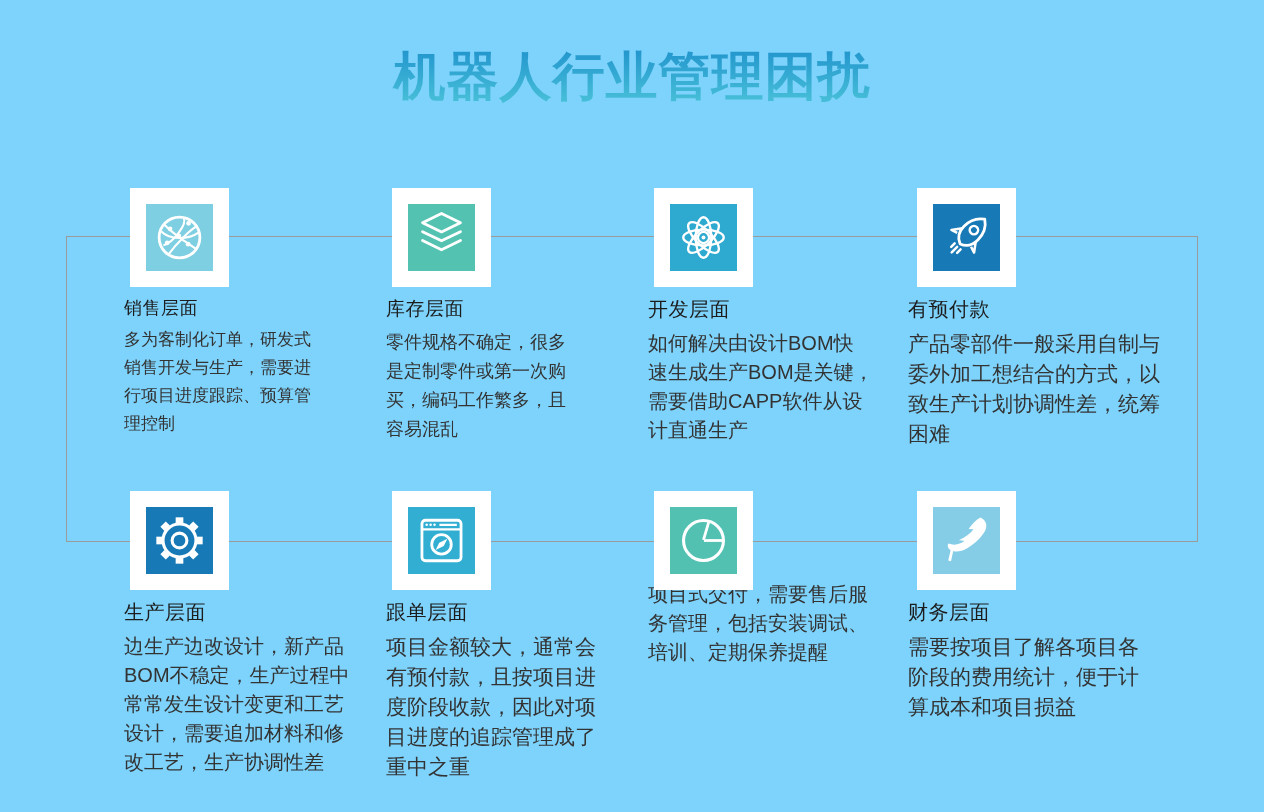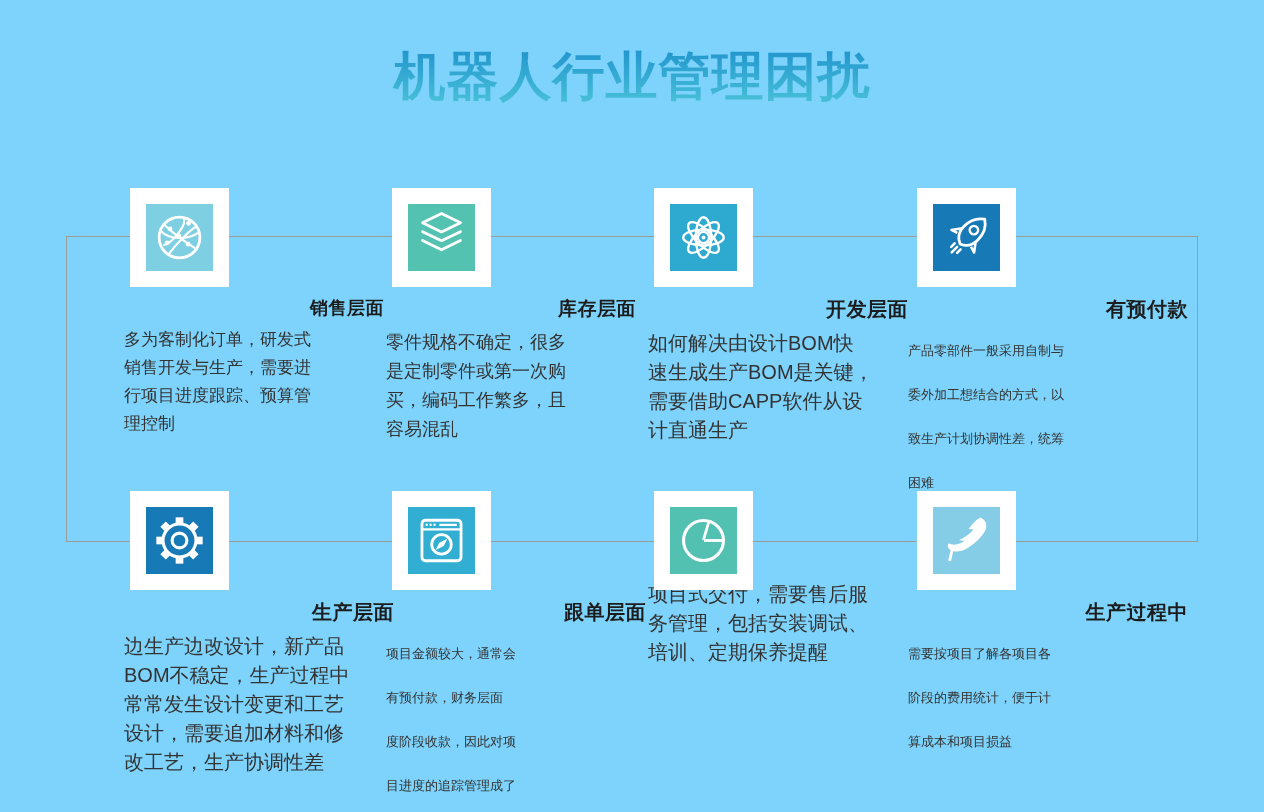--- a/index.html
+++ b/index.html
@@ -23,33 +23,32 @@
   .card{ position:absolute; }
   .icon-box{
     position:relative; width:67px; height:67px; margin-left:22px;
     display:flex; align-items:center; justify-content:center;
     box-shadow:0 0 0 16px #ffffff; 
   }
   .card.col4 .icon-box{ margin-left:25px; }
   .icon-box svg{ display:block; }
 
   .card-title{
-    margin-top:25px; font-size:20px; font-weight:bold; color:#1c1c1c;
+    margin-top:25px; font-size:20px; font-weight:normal; color:#1c1c1c;
     letter-spacing:0.5px;
-    text-align:right;
   }
   .card-body{
     margin-top:6px; font-size:20px; line-height:29px; color:#333333;
     white-space:pre-line;
   }
   .card.f17 .card-title{ font-size:18px; }
   .card.f17 .card-body{ font-size:17px; line-height:28px; }
   .card.f18 .card-title{ font-size:19px; }
   .card.f18 .card-body{ font-size:18px; line-height:29px; }
-  .card.f21 .card-body{ font-size:13px; line-height:44px; }
+  .card.f21 .card-body{ font-size:21px; line-height:30px; }
 </style>
 </head>
 <body>
 
 <div class="stage">
 
   <h1 class="page-title">机器人行业管理困扰</h1>
 
   <div class="bracket"></div>
 
@@ -164,21 +163,21 @@
             <circle cx="16.2" cy="12.8" r="0.9"></circle>
             <circle cx="19" cy="12.8" r="0.9"></circle>
         </g>
         <path d="M22.5 12.8 L35 12.8" stroke-width="1.6"></path>
         <circle cx="24" cy="26.8" r="7" stroke-width="2"></circle>
         <path d="M19.8 30.8 L25.6 27.9 L28.2 22.8 L22.4 25.7 Z" fill="#fff" stroke="none"></path>
       </svg>
     </div>
     <h2 class="card-title">跟单层面</h2>
     <p class="card-body">项目金额较大，通常会
-有预付款，财务层面
+有预付款，且按项目进
 度阶段收款，因此对项
 目进度的追踪管理成了
 重中之重</p>
   </div>
 
   <div class="card" style="left:648px;top:507px;width:260px">
     <div class="icon-box" style="background: rgb(82, 193, 178);">
       <svg width="67" height="67" viewBox="0 0 48 48" fill="none" stroke="#fff">
         <circle cx="24" cy="24" r="14.3" stroke-width="2.2"></circle>
         <path d="M24 23.6 L28 9.9" stroke-width="2"></path>
@@ -199,19 +198,19 @@
           C 21 31.5, 17 32.5, 14.5 31.5
           L 12.9 38.8 L 10.9 38.4 L 12.6 31
           C 10.6 29.8, 10 27.8, 11 26.2
           C 15.5 27.8, 19.5 26.8, 22.5 24.2
           L 18.5 23.8
           C 23.5 21.5, 27 19, 29 16
           L 25.5 15.8
           C 28 12.2, 30.8 9.2, 34 7.5 Z"></path>
       </svg>
     </div>
-    <h2 class="card-title">生产过程中</h2>
+    <h2 class="card-title">财务层面</h2>
     <p class="card-body">需要按项目了解各项目各
 阶段的费用统计，便于计
 算成本和项目损益</p>
   </div>
 
 </div>
 
 </body></html>

